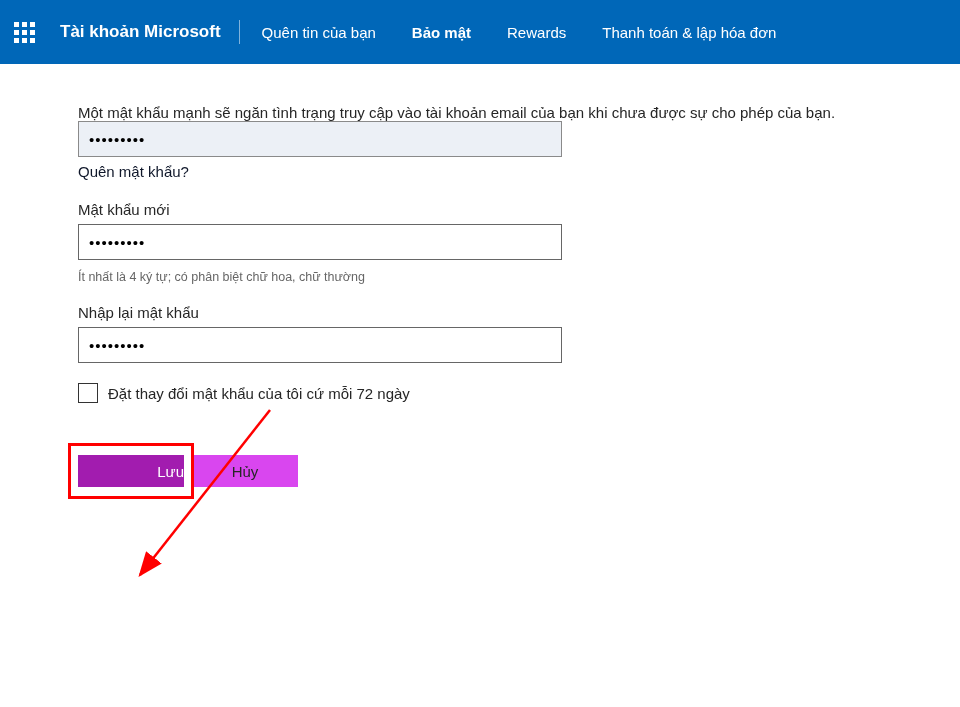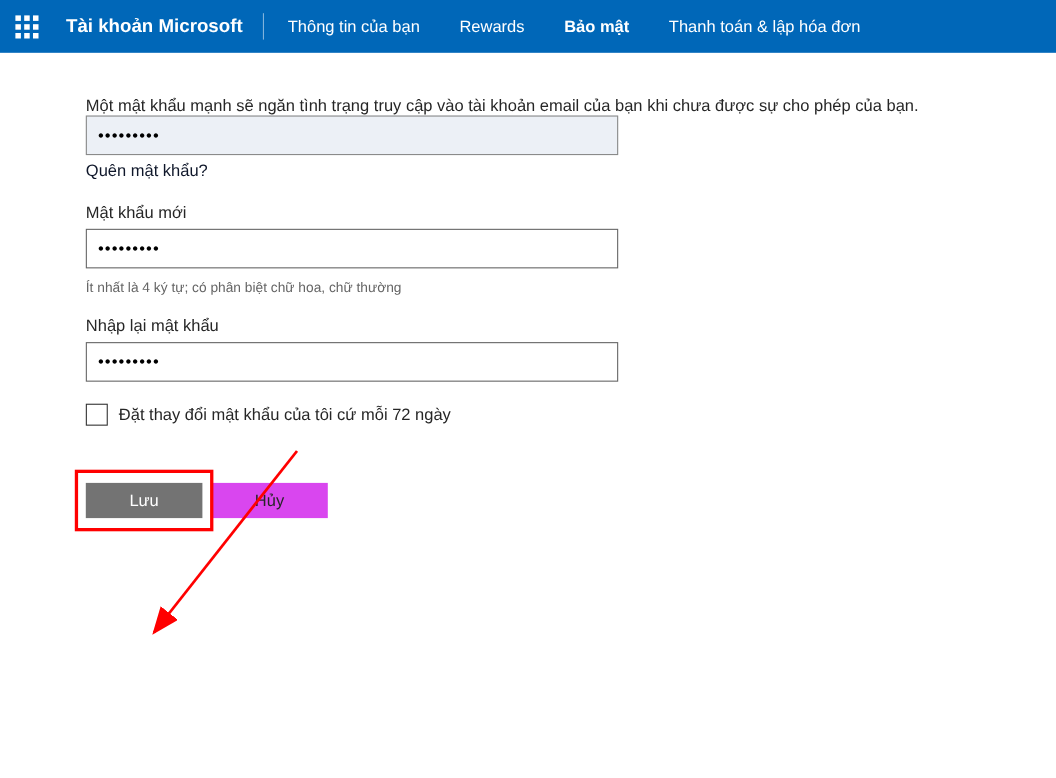--- a/index.html
+++ b/index.html
@@ -6,21 +6,21 @@
     body {
       font-family: "Segoe UI", -apple-system, Arial, sans-serif;
       width: 960px;
       height: 707px;
       background: #fff;
       overflow: hidden;
       position: relative;
     }
     .header {
       background: #0067b8;
-      height: 48px;
+      height: 64px;
       display: flex;
       align-items: center;
       color: #fff;
       padding-left: 0;
     }
     .waffle {
       width: 48px;
       height: 48px;
       display: flex;
       align-items: center;
@@ -137,22 +137,23 @@
     }
     .btn {
       width: 106px;
       height: 32px;
       border: none;
       font-size: 15px;
       cursor: pointer;
       font-family: inherit;
     }
     .btn-primary {
-      background: #737373;
+      background: #a21caf;
       color: #fff;
+      text-align: right;
     }
     .btn-secondary {
       background: #d946ef;
       color: #262626;
     }
     .highlight-box {
       position: absolute;
       border: 3px solid #ff0000;
       left: -10px;
       top: -12px;
@@ -180,23 +181,23 @@
         <div class="waffle-dot"></div>
         <div class="waffle-dot"></div>
       <div class="waffle-dot"></div>
         <div class="waffle-dot"></div>
         <div class="waffle-dot"></div>
     </div>
   </div>
   <div class="brand">Tài khoản Microsoft</div>
   <div class="divider"></div>
   <div class="nav">
-    <div class="nav-item">Thông tin của bạn</div>
+    <div class="nav-item">Quên tin của bạn</div>
+    <div class="nav-item active">Bảo mật</div>
     <div class="nav-item">Rewards</div>
-    <div class="nav-item active">Bảo mật</div>
     <div class="nav-item">Thanh toán &amp; lập hóa đơn</div>
   </div>
 </div>
 
 <div class="content">
   <p class="description">Một mật khẩu mạnh sẽ ngăn tình trạng truy cập vào tài khoản email của bạn khi chưa được sự cho phép của bạn.</p>
 
   <div class="group">
     <input type="password" class="text-input current" value="•••••••••" style="">
     <div>

